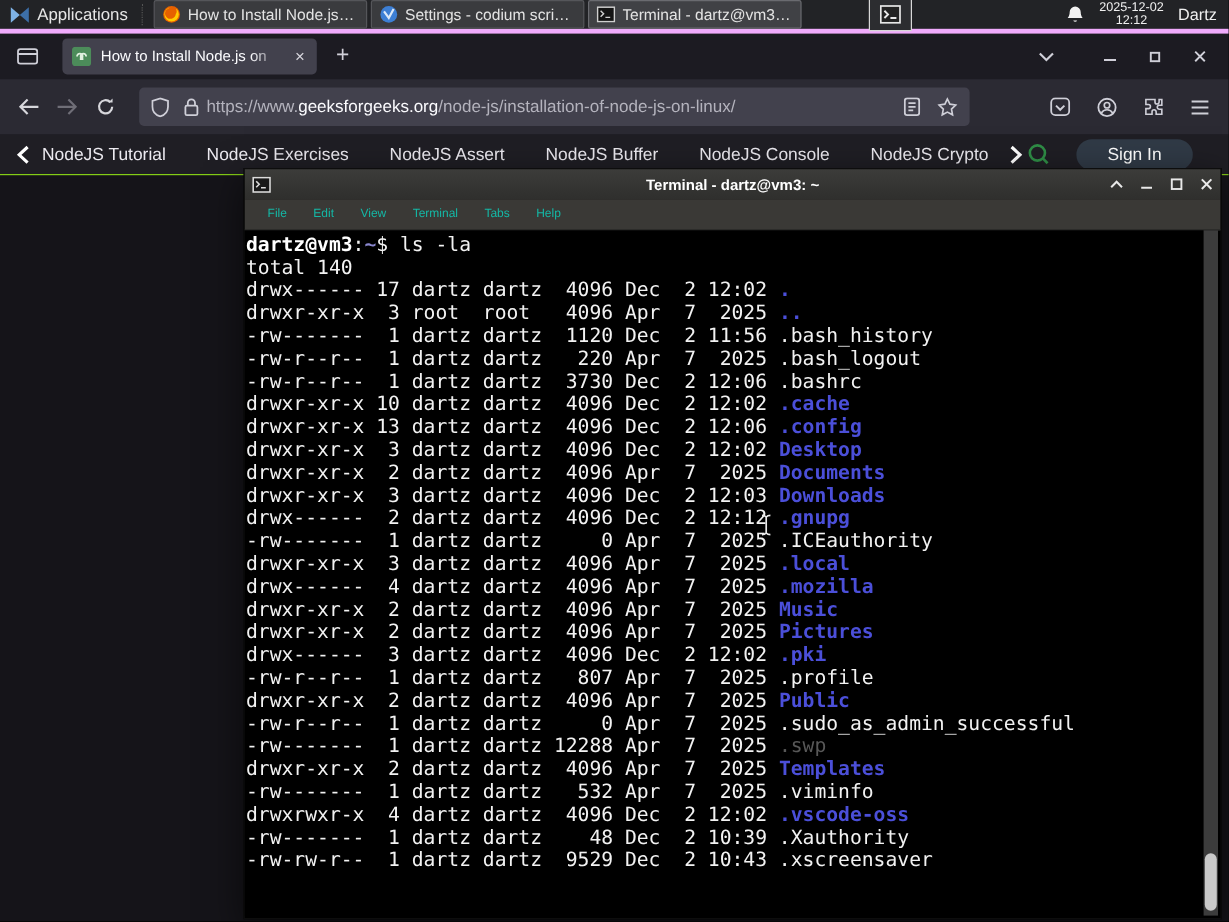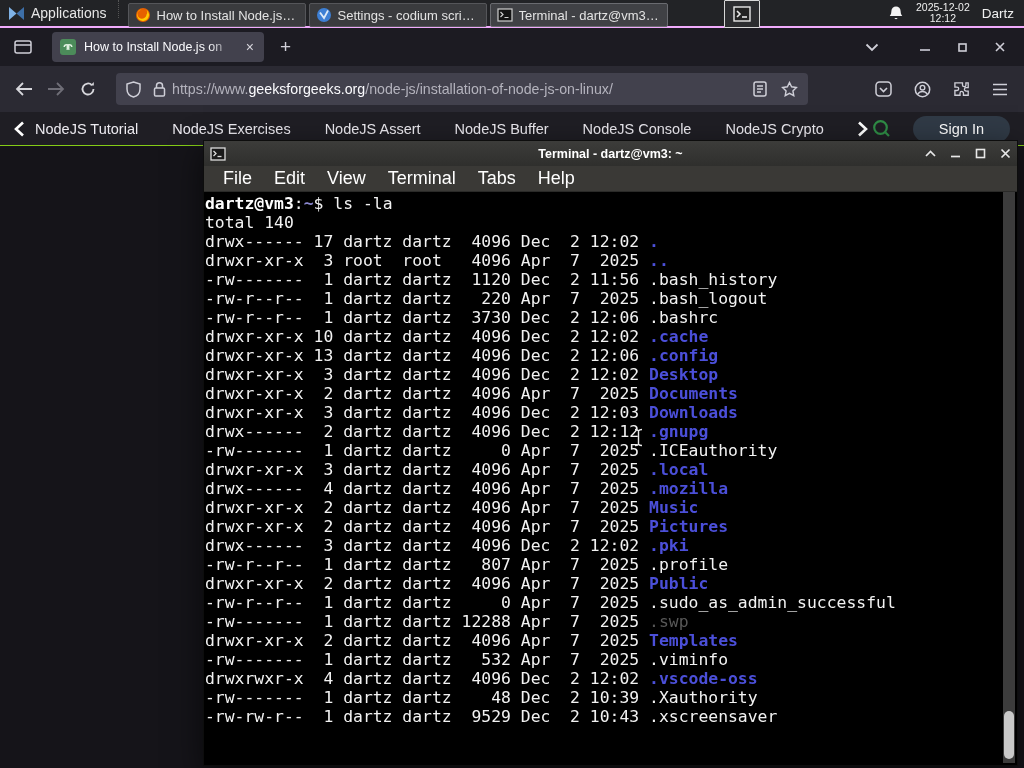--- a/index.html
+++ b/index.html
@@ -2,22 +2,22 @@
 <html><head>
 <meta charset="utf-8">
 <style>
   html,body{margin:0;padding:0;background:#000;}
   .screen{position:relative;width:1024px;height:768px;overflow:hidden;
           background:#161519;font-family:"Liberation Sans",sans-serif;
           -webkit-font-smoothing:antialiased;}
 
   
   .panel{position:absolute;left:0;top:0;width:1024px;height:28px;background:#222326;
-         display:flex;color:#e8e8e8;font-size:13px;z-index:50;
-         border-bottom:2px solid #f0abfc;box-sizing:border-box;}
+         display:flex;align-items:center;color:#e8e8e8;font-size:13px;z-index:50;
+         border-bottom:4px solid #f0abfc;box-sizing:border-box;}
   .apps-btn{display:flex;align-items:center;gap:6px;padding:0 8px;height:100%;cursor:default;}
   .apps-btn span.lbl{font-size:14px;color:#e6e6e6;}
   .panel-grip{width:6px;height:18px;border-left:1px dotted #555;margin:0 3px;}
   .task-buttons{display:flex;align-items:center;gap:3px;height:100%;padding:2px 0;}
   .task-btn{display:flex;align-items:center;gap:6px;width:178px;height:24px;background:#3a3b3e;
             border:1px solid #55565a;border-radius:2px;padding:0 6px;box-sizing:border-box;overflow:hidden;}
   .task-btn.active{background:#404145;border-color:#6a6b70;}
   .task-btn .t{white-space:nowrap;overflow:hidden;text-overflow:ellipsis;font-size:13px;color:#e3e3e3;}
   .launcher-box{margin-left:56px;width:34px;height:26px;display:flex;align-items:center;justify-content:center;
                 border:1px solid #d8d8d8;background:#2c2d30;border-radius:1px;}
@@ -50,37 +50,37 @@
   .url-icons{display:flex;align-items:center;gap:14px;color:#cfcfd8;padding:0 4px;}
   .tb-right{margin-left:auto;display:flex;align-items:center;gap:22px;padding-right:16px;color:#cfcfd8;}
 
   
   .gfg-nav{position:absolute;left:0;top:112px;width:1024px;height:34px;background:#1f1e24;
            display:flex;align-items:center;color:#eceaf0;font-size:14.5px;z-index:5;
            border-bottom:1px solid #84cc16;box-sizing:border-box;}
   .gfg-chev{color:#fff;margin:0 10px 0 14px;display:flex;}
   .gfg-items{display:flex;align-items:center;gap:34px;white-space:nowrap;overflow:hidden;flex:1;}
   .gfg-item{cursor:default;}
-  .gfg-right{display:flex;align-items:center;gap:22px;padding-right:14px;}
+  .gfg-right{display:flex;align-items:center;gap:22px;padding-right:30px;}
   .signin{background:#303a46;border-radius:16px;padding:5px 26px;font-size:14.5px;color:#fff;}
 
   .page-bg{position:absolute;left:0;top:146px;width:1024px;height:622px;background:#151419;}
 
   
   .term-win{position:absolute;left:203px;top:140px;width:815px;height:626px;z-index:20;
             border:1px solid #0d0d0d;box-shadow:0 10px 30px rgba(0,0,0,.6);box-sizing:border-box;
             background:#000;}
   .term-titlebar{height:25px;background:linear-gradient(#3c3c3a,#2f2f2d);display:flex;align-items:center;
                  padding:0 6px;color:#fff;box-sizing:border-box;}
   .term-title{position:absolute;left:0;right:0;text-align:center;font-size:12.5px;font-weight:bold;
               color:#ffffff;pointer-events:none;}
   .term-controls{margin-left:auto;display:flex;align-items:center;gap:14px;color:#e8e8e8;z-index:2;}
   .term-menubar{height:26px;background:#3a3936;display:flex;align-items:center;gap:4px;
                 padding:0 10px;border-bottom:1px solid #2a2a28;box-sizing:border-box;}
-  .menu-item{font-size:18px;color:#ffffff;padding:3px 9px;border-radius:2px;}
+  .menu-item{font-size:10px;color:#14b8a6;padding:3px 9px;border-radius:2px;}
   .term-body{position:absolute;left:0;top:51px;right:14px;bottom:2px;background:#000;overflow:hidden;
              font-family:"DejaVu Sans Mono","Liberation Mono",monospace;font-size:16.4px;line-height:19px;
              padding:2px 0 0 1px;}
   .term-line{white-space:pre;}
   .c-fg{color:#f2f2f2;}
   .c-green{color:#ffffff;font-weight:bold;}
   .c-tilde{color:#8a87cf;font-weight:bold;}
   .c-dir{color:#4b4fd9;font-weight:bold;}
   .c-dim{color:#585858;}
   .term-scroll{position:absolute;top:51px;right:2px;bottom:2px;width:12px;background:#3c3c3c;}

